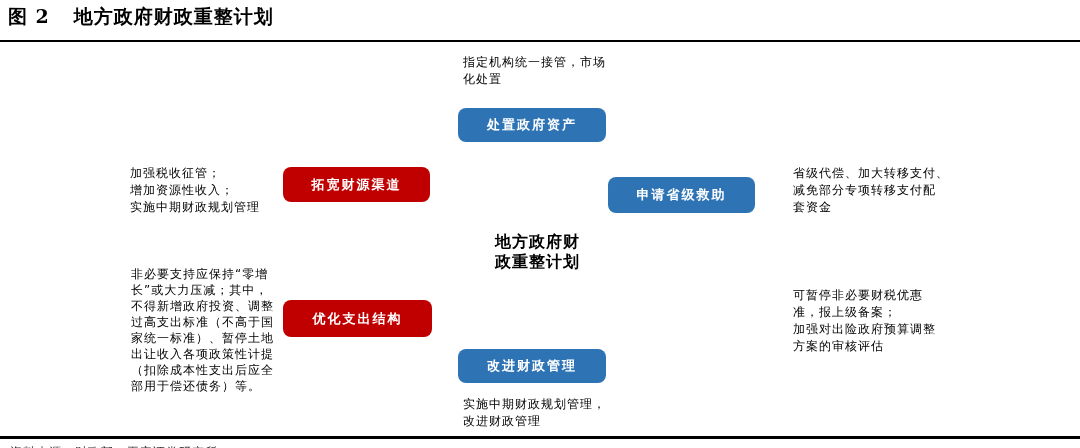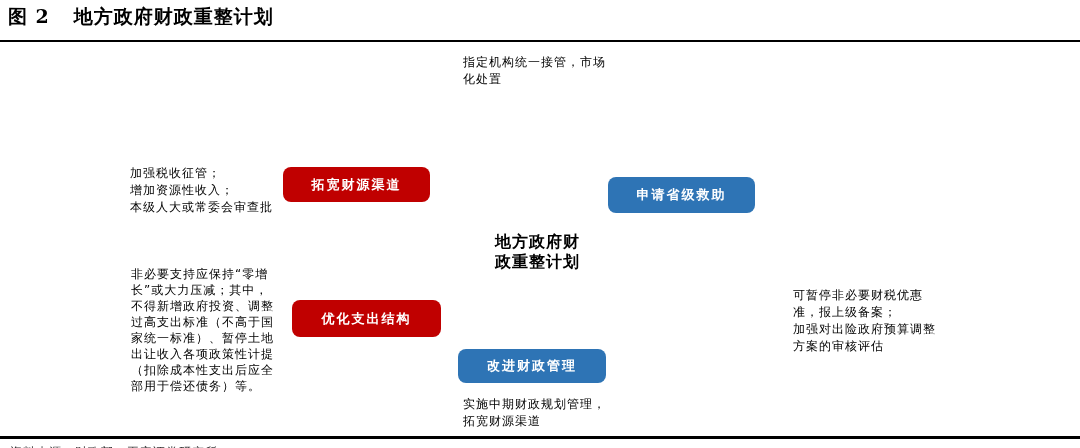--- a/index.html
+++ b/index.html
@@ -33,21 +33,21 @@
   .note-left-upper  { left:130px; top:165px; width:168px; }
   .box-left-upper   { left:283px; top:167px; width:147px; height:35px; }
   .box-right-upper  { left:608px; top:177px; width:147px; height:36px; }
   .note-right-upper { left:793px; top:165px; width:198px; }
   .center-label {
     position:absolute; left:455px; top:232px; width:165px; text-align:center;
     font-weight:bold; font-size:16px; line-height:20px; letter-spacing:1px;
     white-space:pre-line;
   }
   .note-left-lower  { left:131px; top:266px; width:155px; line-height:16px; }
-  .box-left-lower   { left:292px; top:300px; width:149px; height:37px; }
+  .box-left-lower   { left:283px; top:300px; width:149px; height:37px; }
   .box-right-lower  { left:629px; top:297px; width:147px; height:36px; }
   .note-right-lower { left:793px; top:287px; width:198px; }
   .box-bottom       { left:458px; top:349px; width:148px; height:34px; }
   .note-bottom      { left:463px; top:396px; width:188px; }
   .footer-note {
     position:absolute; left:10px; top:444px; font-size:12px; color:#333;
     white-space:nowrap; letter-spacing:1px;
   }
 </style>
 </head>
@@ -55,27 +55,31 @@
 
 <div class="page">
 
   <div class="title-row">
     <span class="fig-label">图 2</span><span class="fig-title">地方政府财政重整计划</span>
   </div>
   <div class="rule rule-top"></div>
 
   <div class="note note-top">指定机构统一接管，市场
 化处置</div>
+  <div class="box blue box-top" style="background: rgb(46, 116, 181);">处置政府资产</div>
 
   <div class="note note-left-upper">加强税收征管；
 增加资源性收入；
-本级人大或常委会审查批</div>
+实施中期财政规划管理</div>
   <div class="box red box-left-upper" style="background: rgb(192, 0, 0);">拓宽财源渠道</div>
 
   <div class="box blue box-right-upper" style="background: rgb(46, 116, 181);">申请省级救助</div>
+  <div class="note note-right-upper">省级代偿、加大转移支付、
+减免部分专项转移支付配
+套资金</div>
 
   <div class="center-label">地方政府财
 政重整计划</div>
 
   <div class="note note-left-lower">非必要支持应保持“零增
 长”或大力压减；其中，
 不得新增政府投资、调整
 过高支出标准（不高于国
 家统一标准）、暂停土地
 出让收入各项政策性计提
@@ -83,18 +87,18 @@
 部用于偿还债务）等。</div>
   <div class="box red box-left-lower" style="background: rgb(192, 0, 0);">优化支出结构</div>
 
   <div class="note note-right-lower">可暂停非必要财税优惠
 准，报上级备案；
 加强对出险政府预算调整
 方案的审核评估</div>
 
   <div class="box blue box-bottom" style="background: rgb(46, 116, 181);">改进财政管理</div>
   <div class="note note-bottom">实施中期财政规划管理，
-拓宽财源渠道</div>
+改进财政管理</div>
 
   <div class="rule rule-bottom"></div>
   <div class="footer-note">资料来源：财政部，平安证券研究所</div>
 
 </div>
 
 </body></html>

